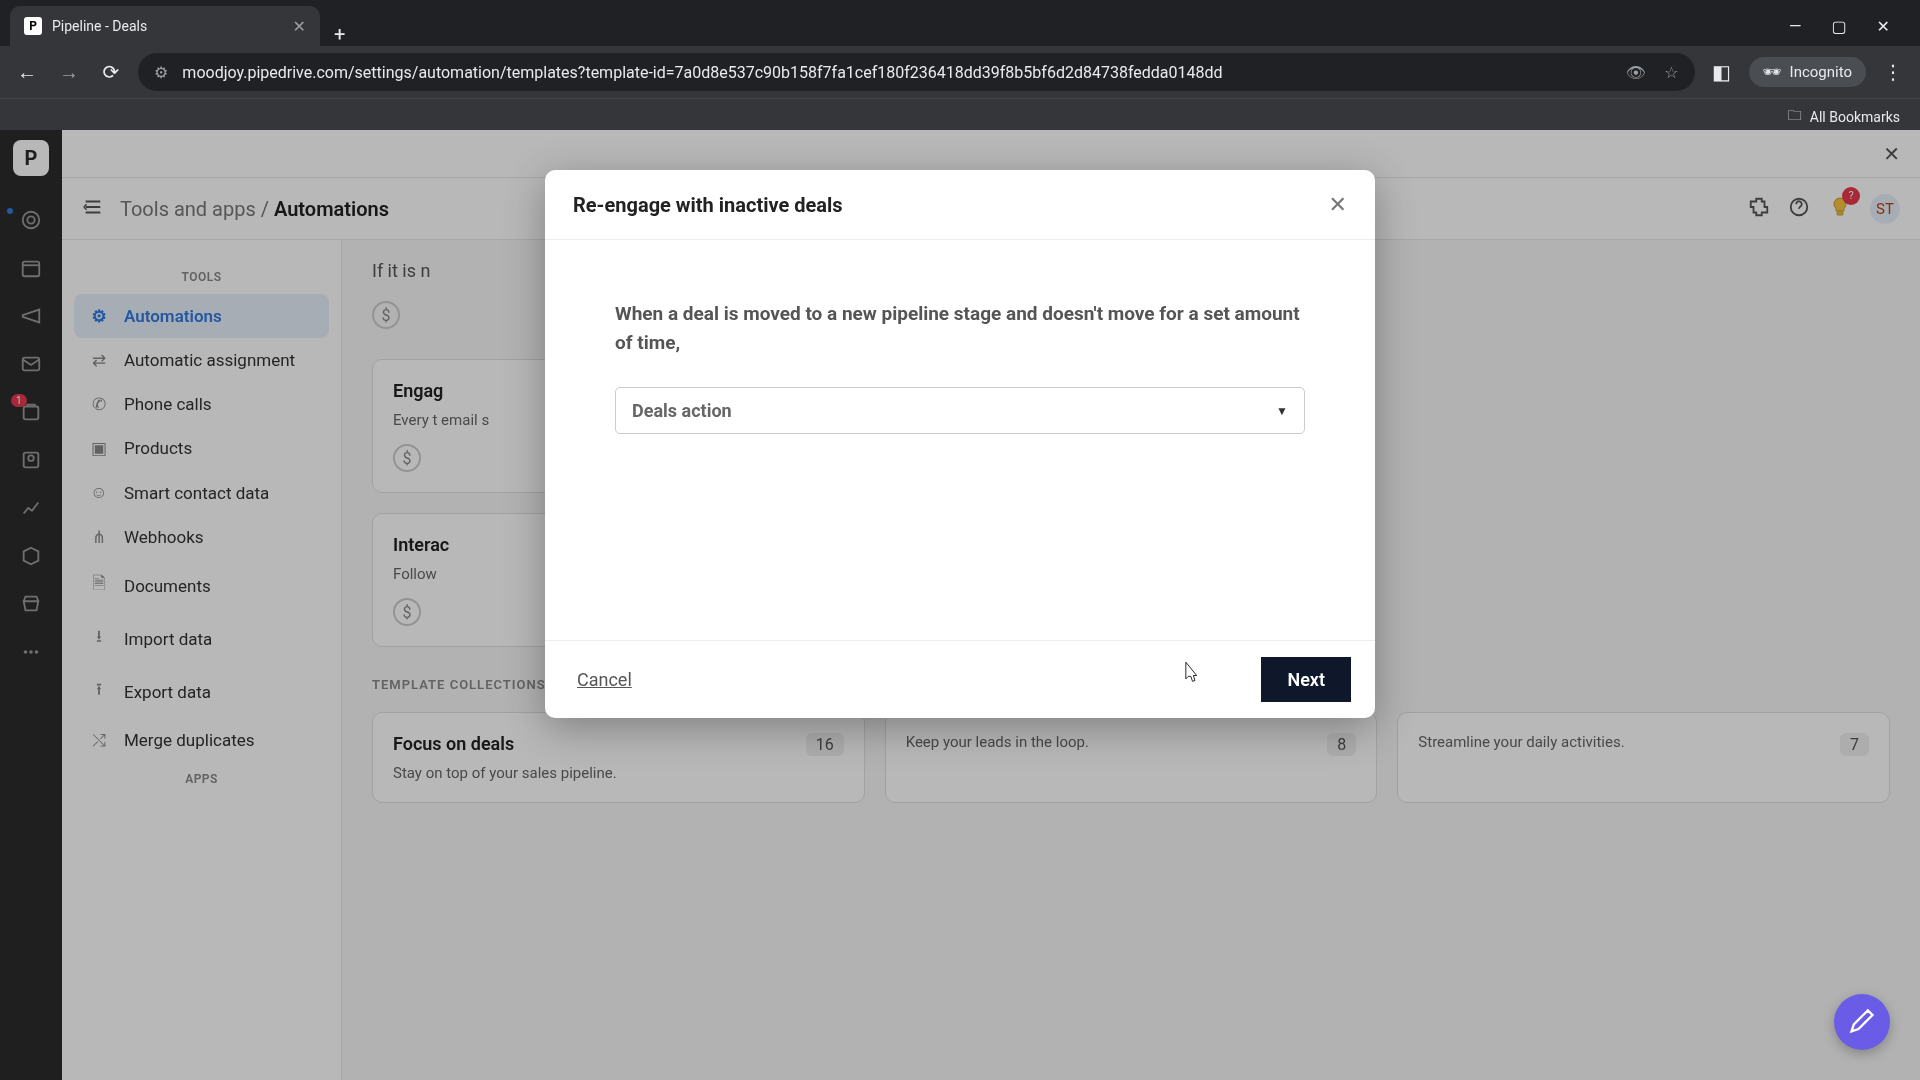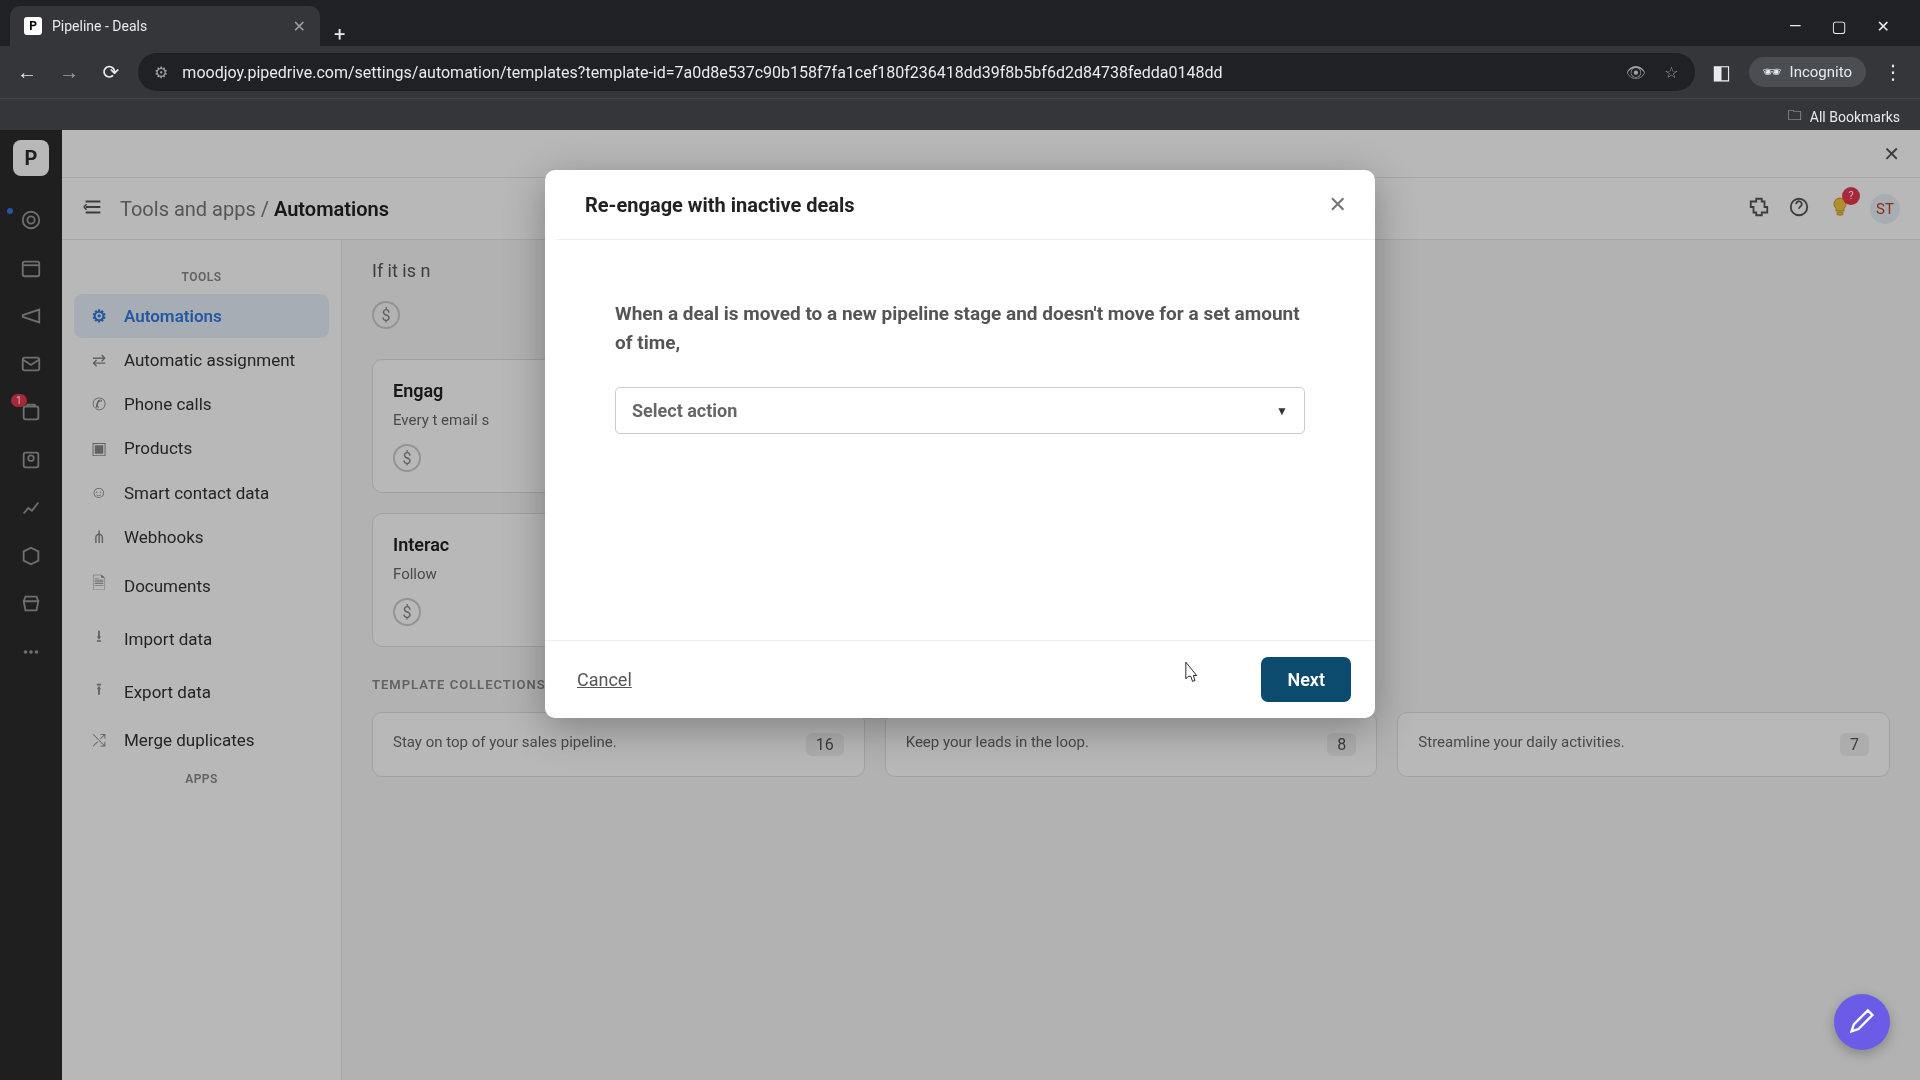--- a/index.html
+++ b/index.html
@@ -65,30 +65,30 @@
 .card { border: 1px solid #e0e0e0; border-radius: 10px; padding: 20px; flex: 1; background: #fff; }
 .card-title { font-weight: 600; font-size: 18px; color: #222; margin-bottom: 10px; }
 .card-sub { color: #666; font-size: 15px; }
 .card-badge { float: right; background: #f0f0f0; border-radius: 6px; padding: 2px 10px; font-size: 16px; color: #555; }
 .dollar-icon { width: 28px; height: 28px; border: 2px solid #ccc; border-radius: 50%; display: inline-flex; align-items: center; justify-content: center; color: #888; margin-right: 10px; }
 .section-heading { font-size: 13px; color: #888; font-weight: 600; letter-spacing: 1px; margin: 30px 0 20px; }
 
 
 .modal-overlay { position: absolute; inset: 0; background: rgba(0,0,0,0.15); display: flex; align-items: flex-start; justify-content: center; padding-top: 40px; }
 .modal { width: 830px; background: #fff; border-radius: 10px; box-shadow: 0 10px 40px rgba(0,0,0,0.3); display: flex; flex-direction: column; }
-.modal-header { padding: 22px 28px; border-bottom: 1px solid #eee; display: flex; align-items: center; margin-left: 12px; }
+.modal-header { padding: 22px 28px; border-bottom: 1px solid #eee; display: flex; align-items: center; }
 .modal-title { font-size: 20px; font-weight: 700; color: #222; }
 .modal-close { margin-left: auto; color: #777; font-size: 22px; cursor: pointer; }
 .modal-body { padding: 60px 70px 120px; min-height: 400px; font-weight: bold; }
 .modal-desc { font-size: 19px; color: #555; line-height: 1.5; margin-bottom: 30px; }
 .select-box { border: 1px solid #ccc; border-radius: 5px; padding: 12px 16px; display: flex; align-items: center; font-size: 18px; color: #666; cursor: pointer; }
 .select-caret { margin-left: auto; color: #333; font-size: 12px; }
 .modal-footer { border-top: 1px solid #eee; padding: 16px 24px; display: flex; align-items: center; }
 .btn-cancel { color: #555; font-size: 18px; background: none; border: none; cursor: pointer; padding: 10px 8px; text-decoration: underline; }
-.btn-next { margin-left: auto; background: #0c4a6e; color: #fff; border: none; border-radius: 7px; padding: 12px 26px; font-size: 18px; font-weight: 600; cursor: pointer; }
+.btn-next { margin-left: auto; background: #0f172a; color: #fff; border: none; border-radius: 0; padding: 12px 26px; font-size: 18px; font-weight: 600; cursor: pointer; }
 
 
 .cursor { position: absolute; left: 1180px; top: 530px; width: 20px; height: 26px; pointer-events: none; z-index: 999; }
 
 
 .fab { position: absolute; right: 30px; bottom: 30px; width: 56px; height: 56px; background: #6b5ce7; border-radius: 50%; display: flex; align-items: center; justify-content: center; color: #fff; box-shadow: 0 4px 12px rgba(0,0,0,0.25); }
 </style>
 </head>
 <body>
 
@@ -291,20 +291,21 @@
         <div class="card" style="width:420px">
           <div class="card-title">Interac</div>
           <div class="card-sub">Follow</div>
           <div style="margin-top:15px"><span class="dollar-icon">$</span></div>
         </div>
 
         <div class="section-heading">TEMPLATE COLLECTIONS</div>
         <div class="card-row">
           <div class="card">
             <span class="card-badge">16</span>
+            <div class="card-title">Focus on deals</div>
             <div class="card-sub">Stay on top of your sales pipeline.</div>
           </div>
           <div class="card">
             <span class="card-badge">8</span>
             <div class="card-sub">Keep your leads in the loop.</div>
           </div>
           <div class="card">
             <span class="card-badge">7</span>
             <div class="card-sub">Streamline your daily activities.</div>
           </div>
@@ -317,21 +318,21 @@
 
 <div class="modal-overlay">
   <div class="modal">
     <div class="modal-header">
       <div class="modal-title">Re-engage with inactive deals</div>
       <div class="modal-close">✕</div>
     </div>
     <div class="modal-body">
       <div class="modal-desc">When a deal is moved to a new pipeline stage and doesn't move for a set amount of time,</div>
       <div class="select-box">
-        <span>Select action</span>
+        <span>Deals action</span>
         <span class="select-caret">▼</span>
       </div>
     </div>
     <div class="modal-footer">
       <button class="btn-cancel">Cancel</button>
       <button class="btn-next">Next</button>
     </div>
   </div>
 </div>
 

